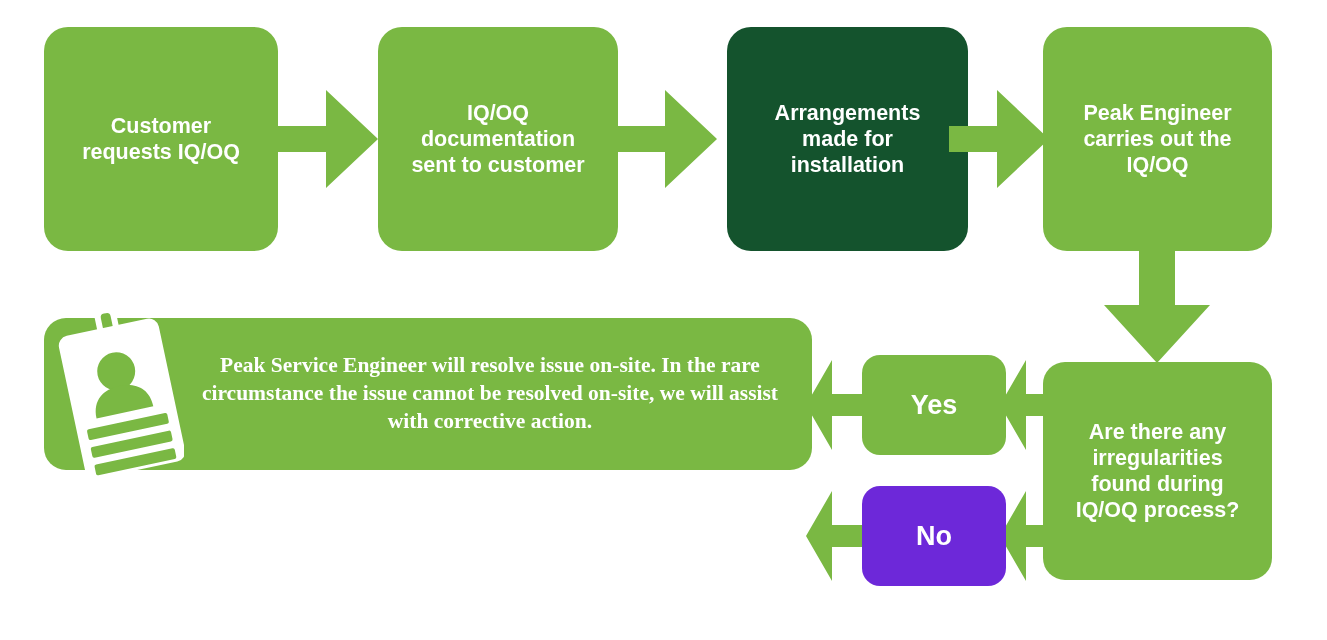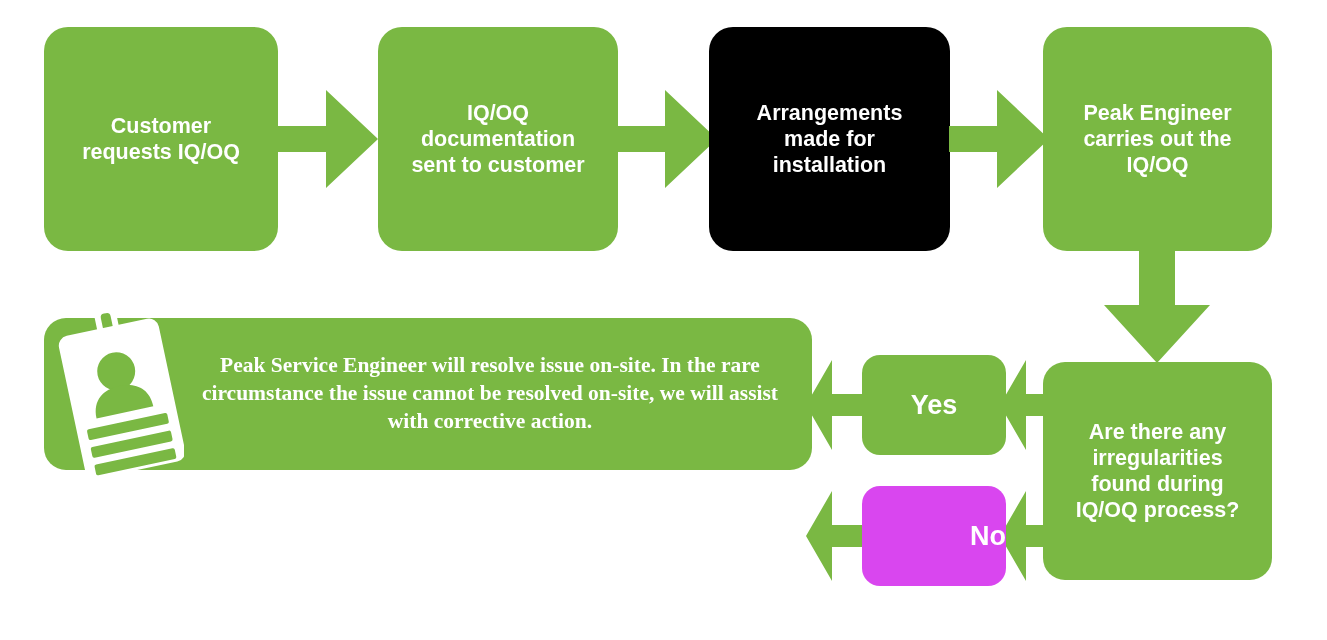--- a/index.html
+++ b/index.html
@@ -149,21 +149,21 @@
 documentation
 sent to customer</span>
   </div>
 
   <div class="arrow-right" id="arrow-2">
     <svg viewBox="0 0 100 98" xmlns="http://www.w3.org/2000/svg" aria-hidden="true">
       <path d="M0 36 L48 36 L48 0 L100 49 L48 98 L48 62 L0 62 Z" fill="#7ab843"></path>
     </svg>
   </div>
 
-  <div class="node proc" id="proc-3" style="background: #000000;">
+  <div class="node proc" id="proc-3" style="background: #14532d; margin-left: 18px;">
     <span class="label">Arrangements
 made for
 installation</span>
   </div>
 
   <div class="arrow-right" id="arrow-3">
     <svg viewBox="0 0 100 98" xmlns="http://www.w3.org/2000/svg" aria-hidden="true">
       <path d="M0 36 L48 36 L48 0 L100 49 L48 98 L48 62 L0 62 Z" fill="#7ab843"></path>
     </svg>
   </div>
@@ -202,21 +202,21 @@
       <path d="M56 34 L26 34 L26 0 L0 45 L26 90 L26 56 L56 56 Z" fill="#7ab843"></path>
     </svg>
   </div>
 
   <div class="arrow-left" id="arrow-no-in">
     <svg viewBox="0 0 56 90" xmlns="http://www.w3.org/2000/svg" aria-hidden="true">
       <path d="M56 34 L26 34 L26 0 L0 45 L26 90 L26 56 L56 56 Z" fill="#7ab843"></path>
     </svg>
   </div>
 
-  <div class="node branch" id="branch-no" style="background: #d946ef; text-align: right;">
+  <div class="node branch" id="branch-no" style="background: #6d28d9;">
     <span class="label">No</span>
   </div>
 
   <div class="arrow-left" id="arrow-no-out">
     <svg viewBox="0 0 56 90" xmlns="http://www.w3.org/2000/svg" aria-hidden="true">
       <path d="M56 34 L26 34 L26 0 L0 45 L26 90 L26 56 L56 56 Z" fill="#7ab843"></path>
     </svg>
   </div>
 
   <div class="node outcome" id="outcome-yes" style="background: rgb(122, 184, 67);">

